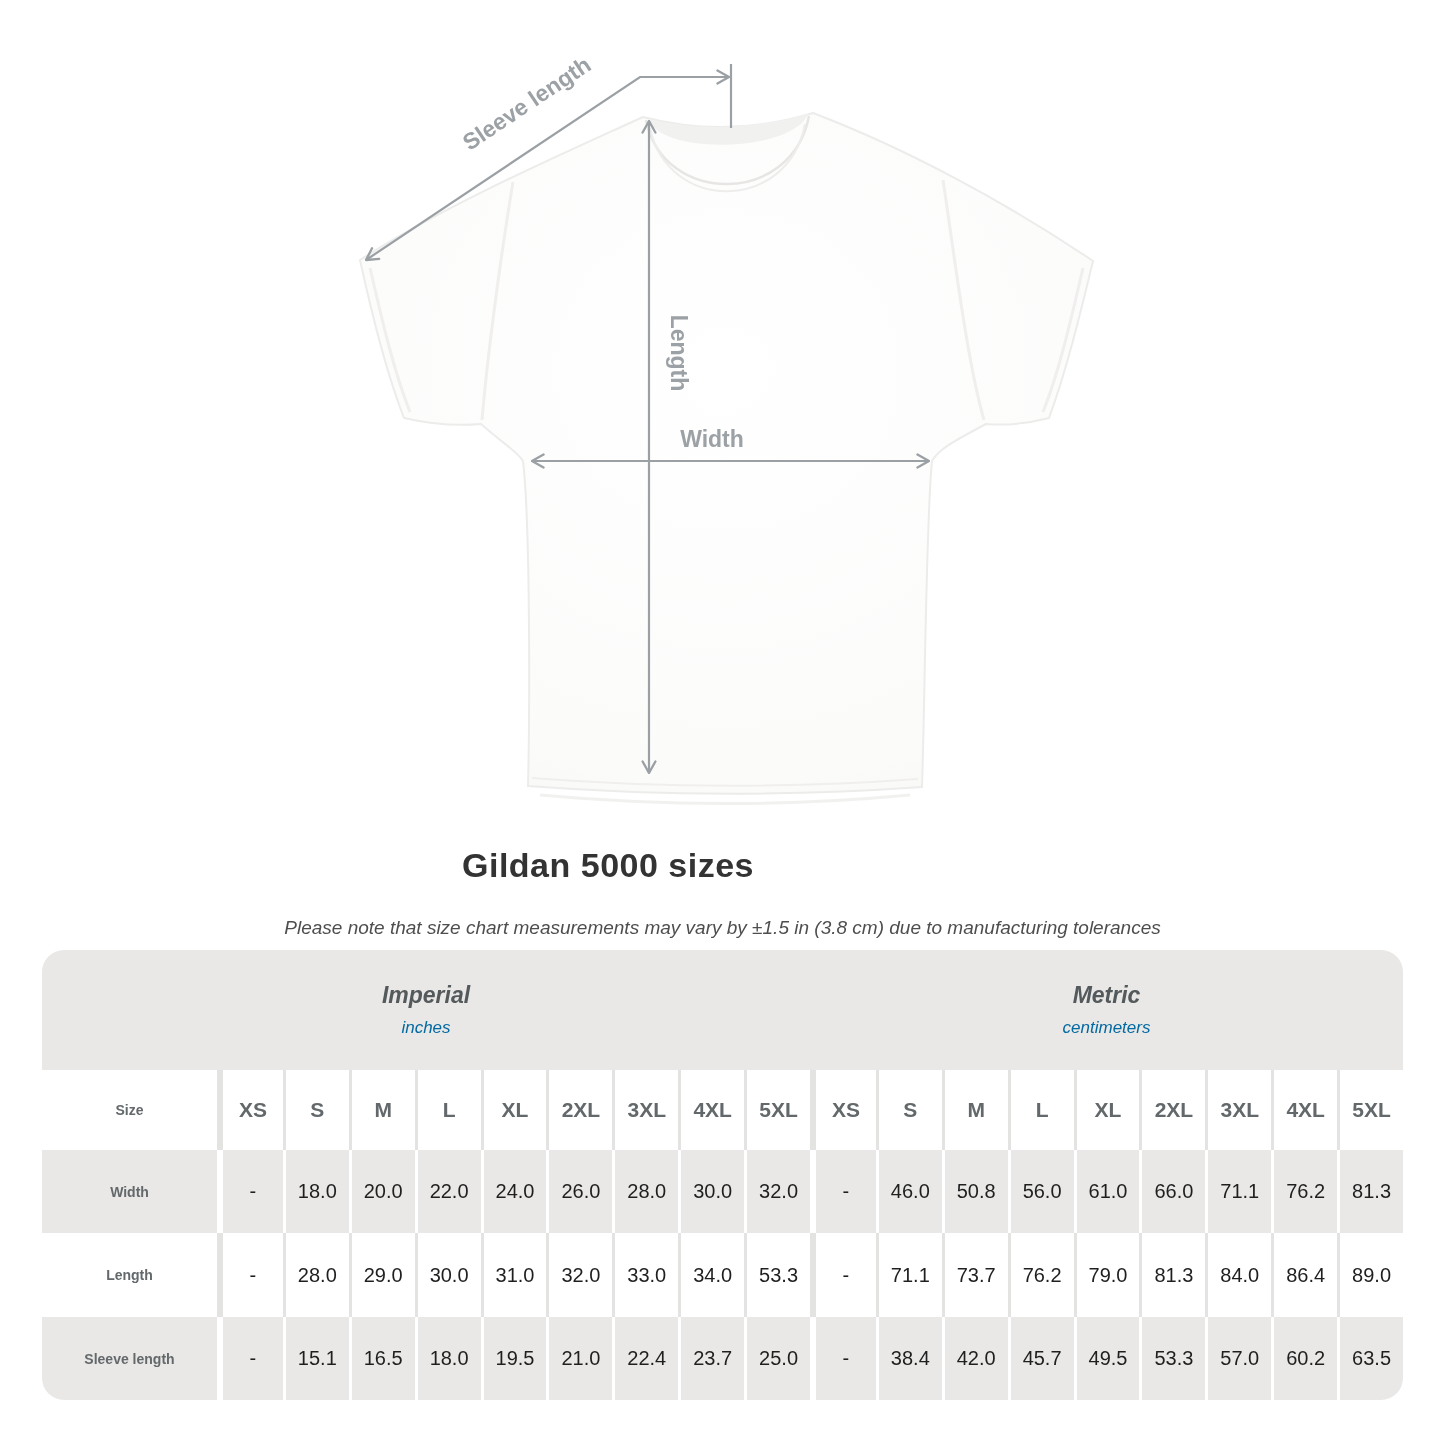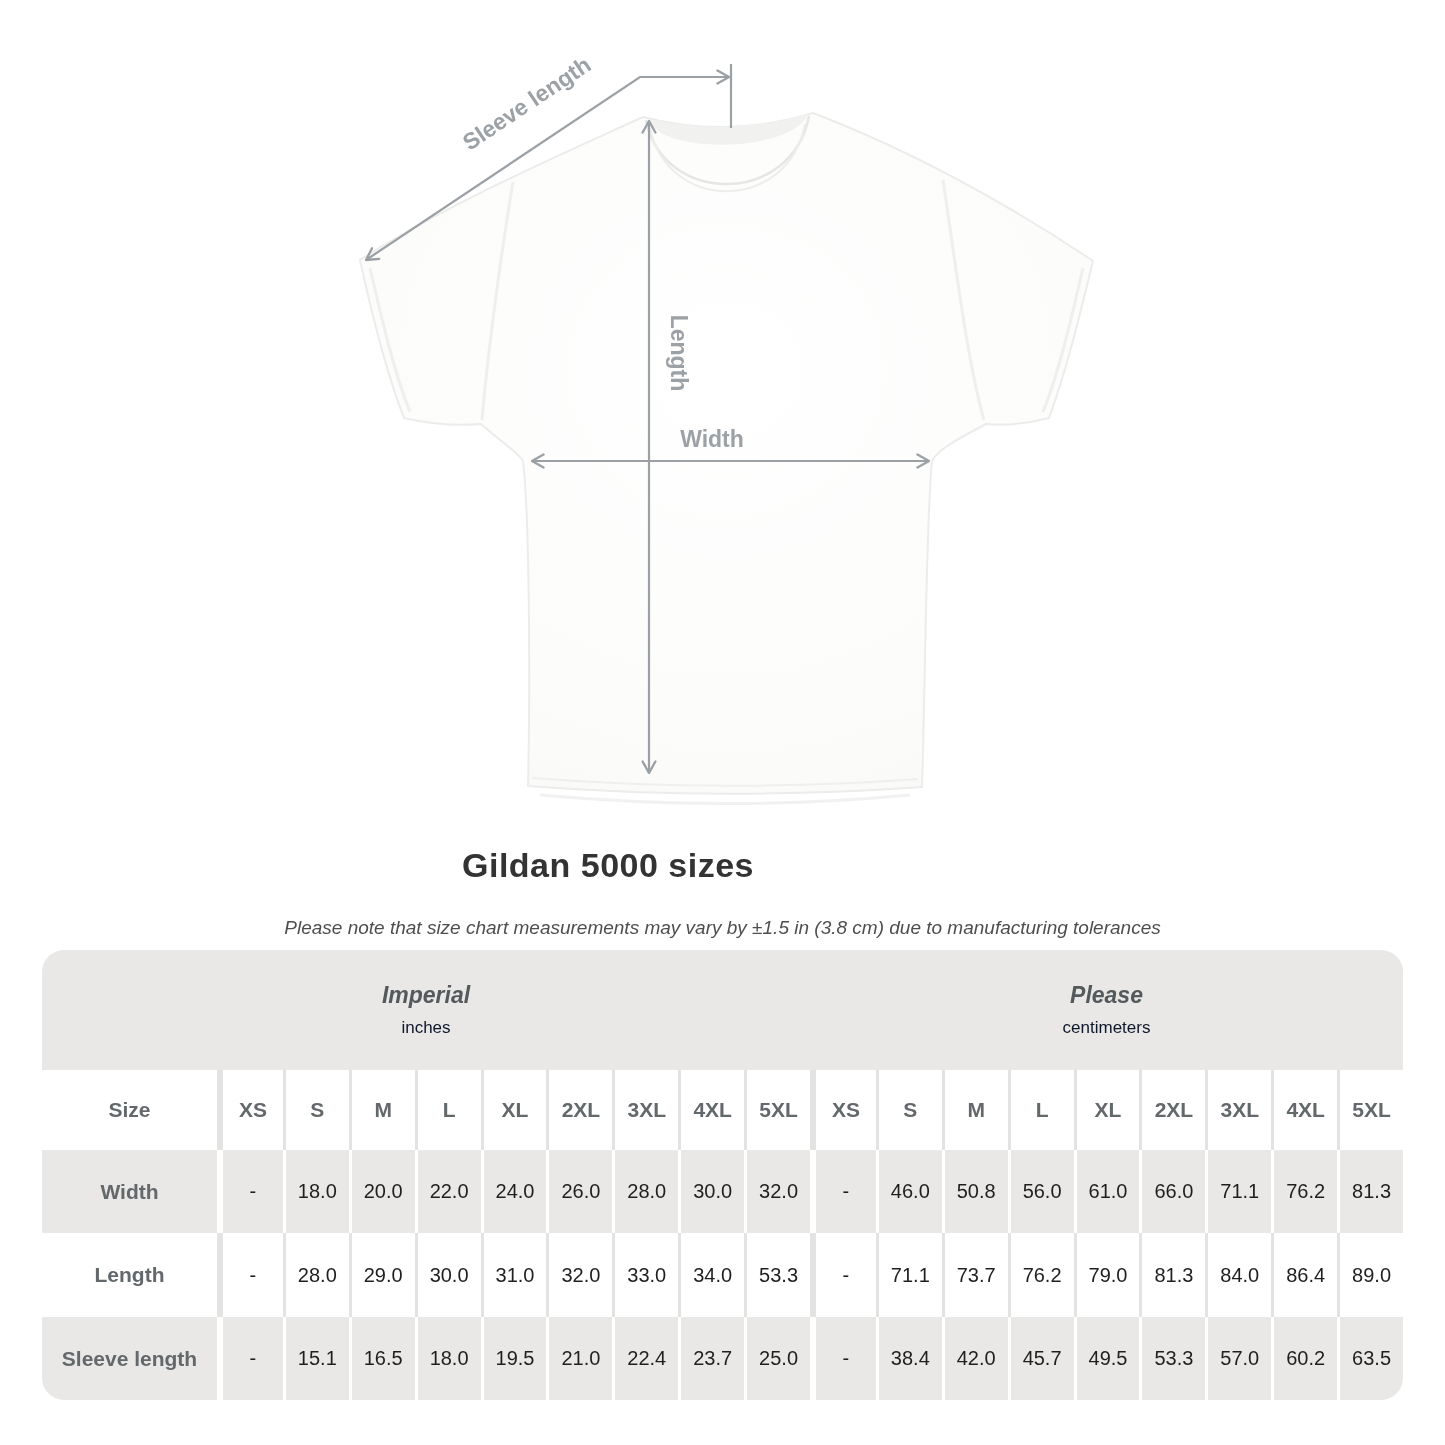--- a/index.html
+++ b/index.html
@@ -18,34 +18,34 @@
   }
   .size-table{
     position:absolute;left:42px;top:950px;width:1361px;height:450px;
     border-radius:22px;overflow:hidden;background:#ffffff;
   }
   .band{display:flex;height:120px;background:#e9e8e7;}
   .band-group{display:flex;flex-direction:column;align-items:center;justify-content:center;gap:9px;}
   .band-imperial{width:768px;}
   .band-metric{width:593px;}
   .band-name{font-size:23px;font-weight:bold;font-style:italic;color:#54595c;}
-  .band-unit{font-size:17px;color:#0f172a;}
+  .band-unit{font-size:17px;font-style:italic;color:#0369a1;}
   .trow{display:grid;grid-template-columns:175px repeat(18,1fr);}
   .rsize{height:80px;background:#ffffff;}
   .rdata{height:83px;}
   .rdata2{height:84px;}
   .rw{background:#ffffff;}
   .rg{background:#e9e8e7;}
   .c{display:flex;align-items:center;justify-content:center;border-left:3px solid transparent;}
   .c.lab{border-left:none;}
   .rw .c{border-left-color:#e3e3e2;}
   .rg .c{border-left-color:#ffffff;}
   .c.sep{border-left-width:6px;}
   .hd{font-size:21px;font-weight:bold;color:#63686b;}
-  .lab{font-size:21px;font-weight:bold;color:#63686b;}
+  .lab{font-size:14px;font-weight:bold;color:#63686b;}
   .v{font-size:20px;color:#1f1f1f;}
   .fig-label{fill:#9ca1a5;font-weight:bold;font-size:23px;font-family:"Liberation Sans","DejaVu Sans",sans-serif;}
 </style>
 </head>
 <body>
 
 <div class="canvas">
 
   <svg class="fig" viewBox="0 0 1445 845" aria-hidden="true">
     <defs>
@@ -105,21 +105,21 @@
   <div class="subtitle">Please note that size chart measurements may vary by ±1.5 in (3.8 cm) due to manufacturing tolerances</div>
 
   <div class="size-table">
 
     <div class="band">
       <div class="band-group band-imperial">
         <div class="band-name">Imperial</div>
         <div class="band-unit">inches</div>
       </div>
       <div class="band-group band-metric">
-        <div class="band-name">Please</div>
+        <div class="band-name">Metric</div>
         <div class="band-unit">centimeters</div>
       </div>
     </div>
 
     <div class="trow rsize rw">
       <div class="c lab hd">Size</div>
       <div class="c hd sep">XS</div>
       <div class="c hd">S</div>
       <div class="c hd">M</div>
       <div class="c hd">L</div>

